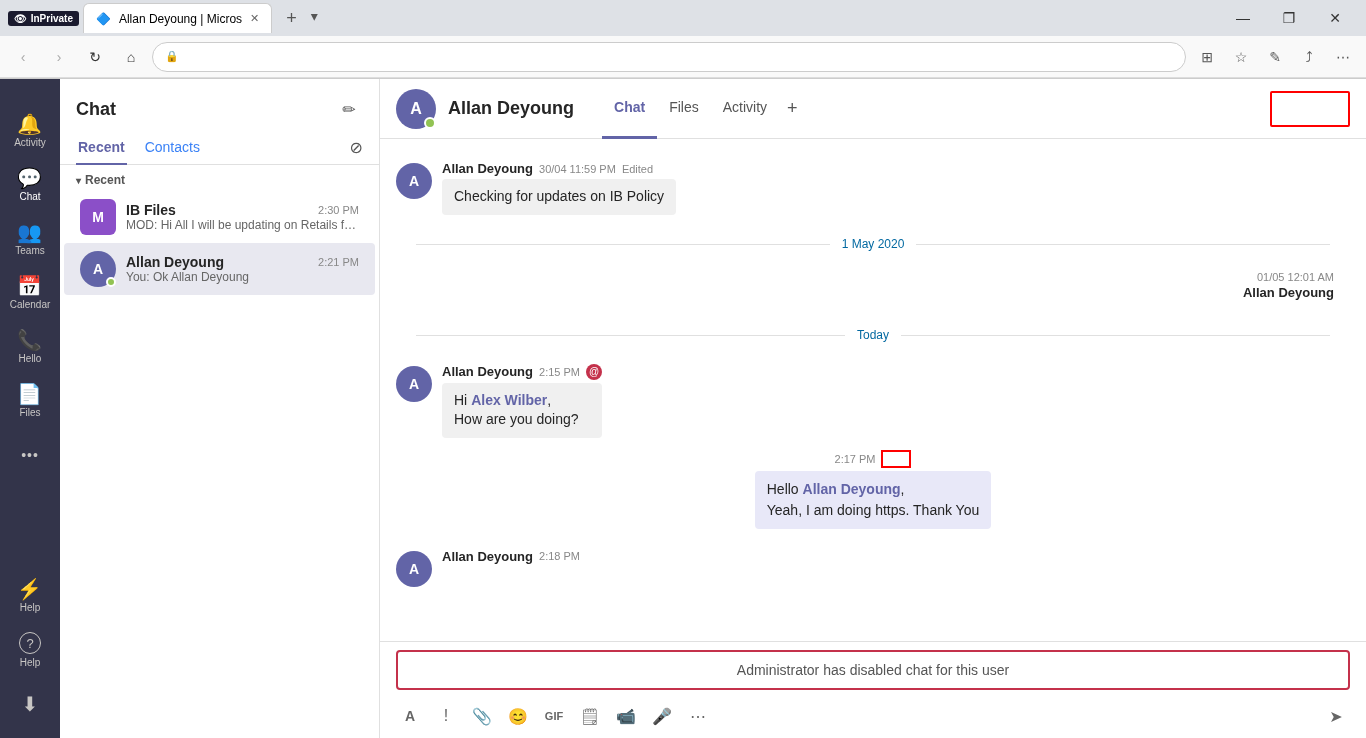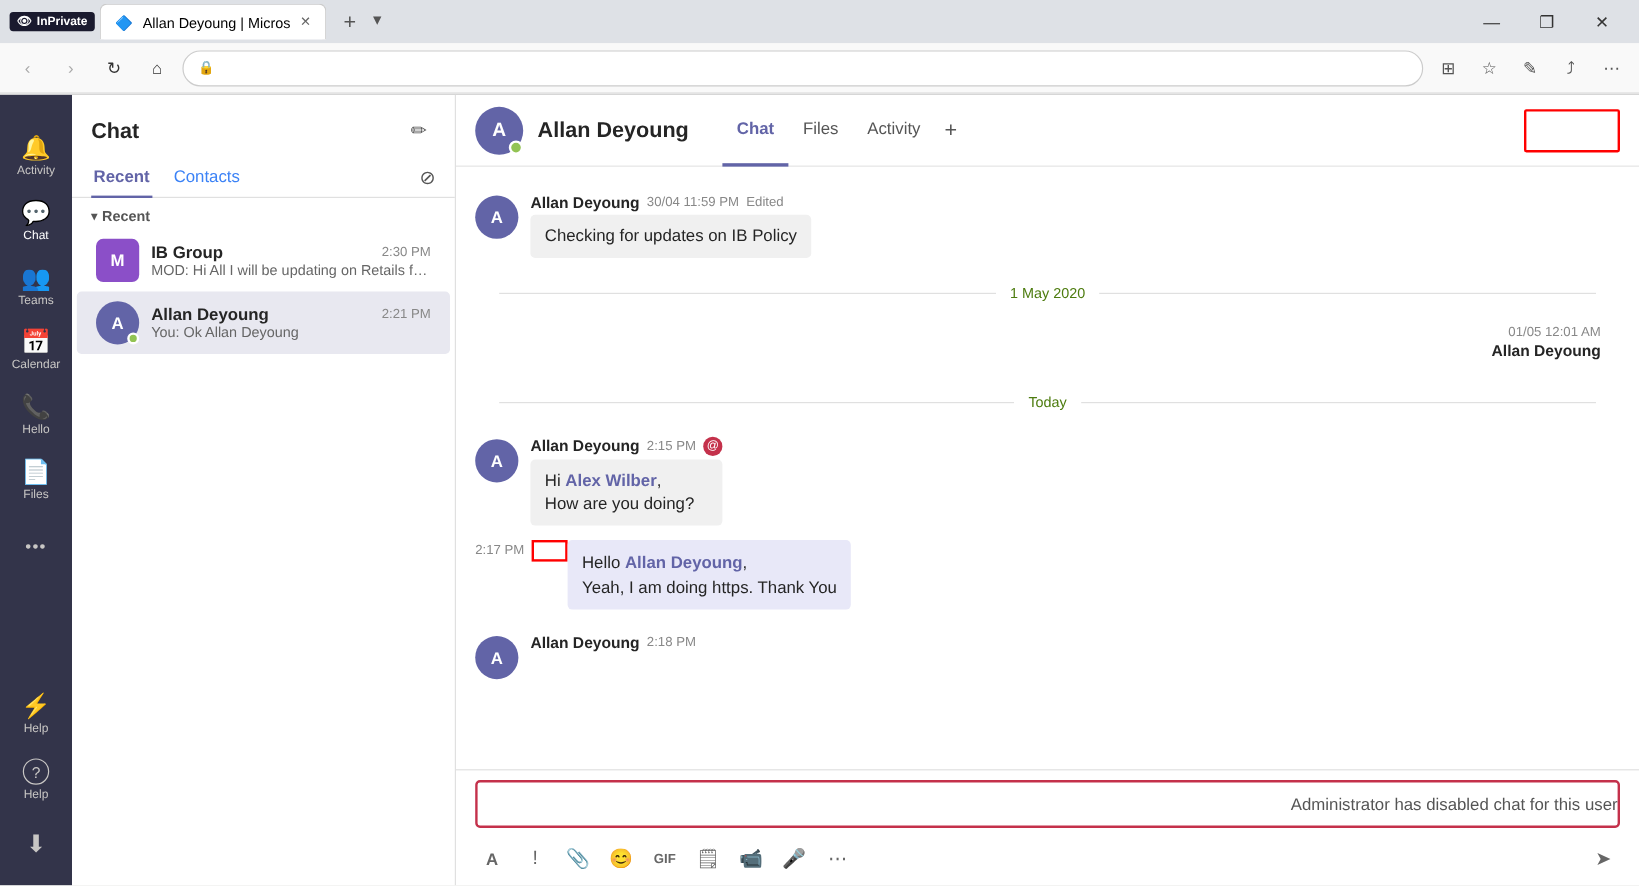--- a/index.html
+++ b/index.html
@@ -75,43 +75,43 @@
     .contact-name { font-size: 18px; font-weight: 600; color: #252525; }
     .chat-main-tabs { display: flex; gap: 0; margin-left: 16px; }
     .chat-main-tab { padding: 0 12px; height: 60px; display: flex; align-items: center; font-size: 14px; color: #555; cursor: pointer; border-bottom: 3px solid transparent; margin-bottom: -1px; }
     .chat-main-tab.active { color: #6264a7; border-bottom-color: #6264a7; font-weight: 600; }
     .chat-main-tab-add { padding: 0 8px; height: 60px; display: flex; align-items: center; font-size: 18px; color: #555; cursor: pointer; }
     .header-spacer { flex: 1; }
     .header-highlight-box { width: 80px; height: 36px; border: 2px solid red; border-radius: 2px; }
 
     
     .messages-area { flex: 1; overflow-y: auto; padding: 16px 0; background: white; }
-    .date-divider { text-align: center; font-size: 12px; color: #4d7c0f; margin: 16px 4px; position: relative; }
+    .date-divider { text-align: center; font-size: 12px; color: #0369a1; margin: 16px 4px; position: relative; }
     .date-divider::before { content: ''; position: absolute; left: 32px; right: 32px; top: 50%; border-top: 1px solid #e0e0e0; }
     .date-divider span { background: white; padding: 0 12px; position: relative; z-index: 1; }
 
     .message-row { display: flex; padding: 6px 16px; gap: 10px; align-items: flex-start; }
     .msg-avatar { width: 36px; height: 36px; border-radius: 50%; background: #6264a7; display: flex; align-items: center; justify-content: center; color: white; font-size: 14px; font-weight: bold; flex-shrink: 0; margin-top: 2px; }
     .msg-content { max-width: 60%; }
     .msg-meta { font-size: 11px; color: #888; margin-bottom: 3px; display: flex; align-items: center; gap: 6px; }
     .msg-meta .sender { font-weight: 600; color: #252525; font-size: 13px; }
     .msg-meta .edited { color: #888; font-size: 11px; }
     .msg-bubble { background: #f0f0f0; border-radius: 4px; padding: 8px 12px; font-size: 14px; color: #252525; line-height: 1.4; }
     .msg-bubble .mention { color: #6264a7; font-weight: 600; }
 
     
-    .outgoing-block { display: flex; flex-direction: row; align-items: flex-start; padding: 6px 16px; }
+    .outgoing-block { display: flex; flex-direction: column; align-items: center; padding: 6px 16px; }
     .outgoing-block .msg-time { font-size: 11px; color: #888; margin-bottom: 3px; display: flex; align-items: center; gap: 6px; }
     .outgoing-block .msg-time .highlight { border: 2px solid red; display: inline-block; width: 30px; height: 18px; vertical-align: middle; }
     .outgoing-block .bubble { background: #e8e8f8; border-radius: 4px; padding: 8px 12px; font-size: 14px; color: #252525; max-width: 55%; text-align: left; line-height: 1.5; }
     .outgoing-block .bubble .mention { color: #6264a7; font-weight: 600; }
 
     
     .input-area { background: white; border-top: 1px solid #e0e0e0; padding: 8px 16px 4px; }
-    .disabled-input-box { border: 2px solid #c4314b; border-radius: 4px; padding: 10px 0; text-align: right; font-size: 14px; color: #555; margin-bottom: 8px; }
+    .disabled-input-box { border: 2px solid #c4314b; border-radius: 4px; padding: 10px 0; text-align: center; font-size: 14px; color: #555; margin-bottom: 8px; }
     .input-toolbar { display: flex; align-items: center; gap: 8px; padding: 4px 0; }
     .input-toolbar button { border: none; background: transparent; font-size: 16px; color: #666; cursor: pointer; width: 28px; height: 28px; border-radius: 4px; display: flex; align-items: center; justify-content: center; }
     .input-toolbar .spacer { flex: 1; }
     .send-btn { border: none; background: transparent; font-size: 20px; color: #c0c0c0; cursor: pointer; }
   </style>
 </head>
 <body>
 
 <div class="browser-chrome">
   <div class="browser-tab-bar">
@@ -219,21 +219,21 @@
     <div class="chat-list">
       <div class="recent-label">
         <span class="chevron">▾</span>
         <span>Recent</span>
       </div>
 
       <div class="chat-item">
         <div class="chat-avatar group">M</div>
         <div class="chat-info">
           <div class="chat-info-top">
-            <span class="chat-name">IB Group</span>
+            <span class="chat-name">IB Files</span>
             <span class="chat-time">2:30 PM</span>
           </div>
           <div class="chat-preview">MOD: Hi All I will be updating on Retails front o...</div>
         </div>
       </div>
 
       <div class="chat-item selected">
         <div class="chat-avatar person" style="position:relative;">
           <span>A</span>
           <span class="presence"></span>

